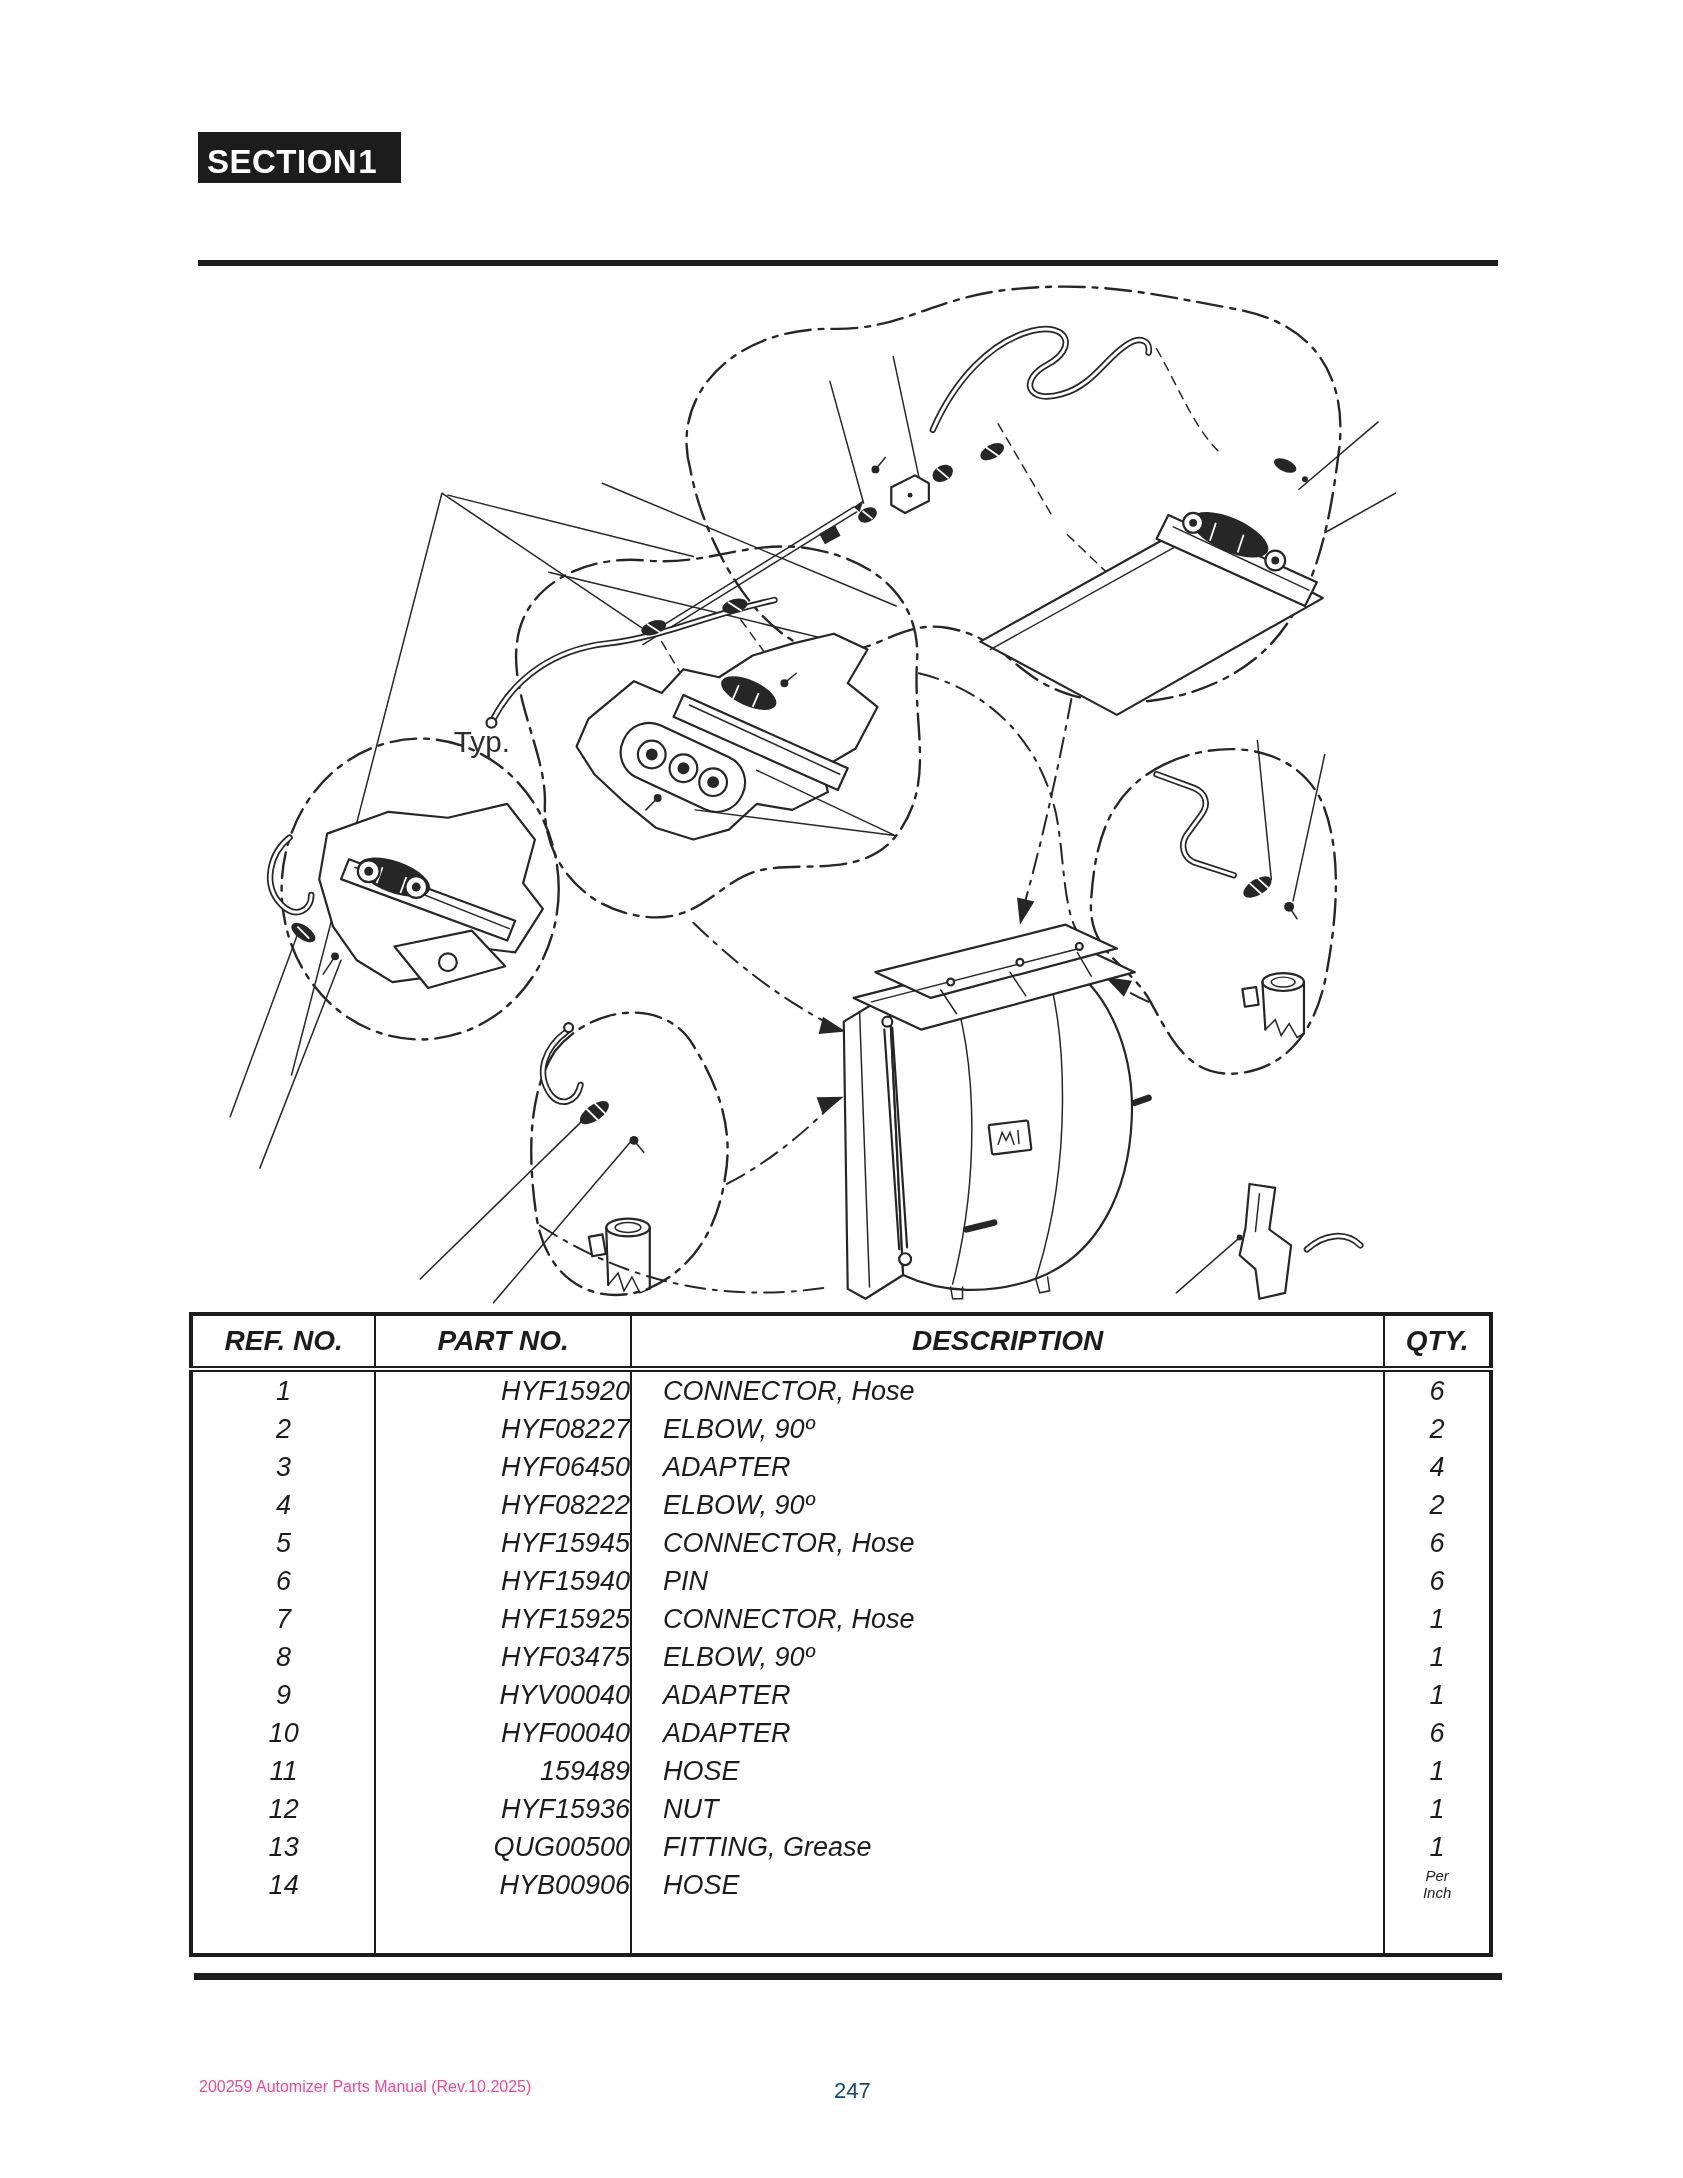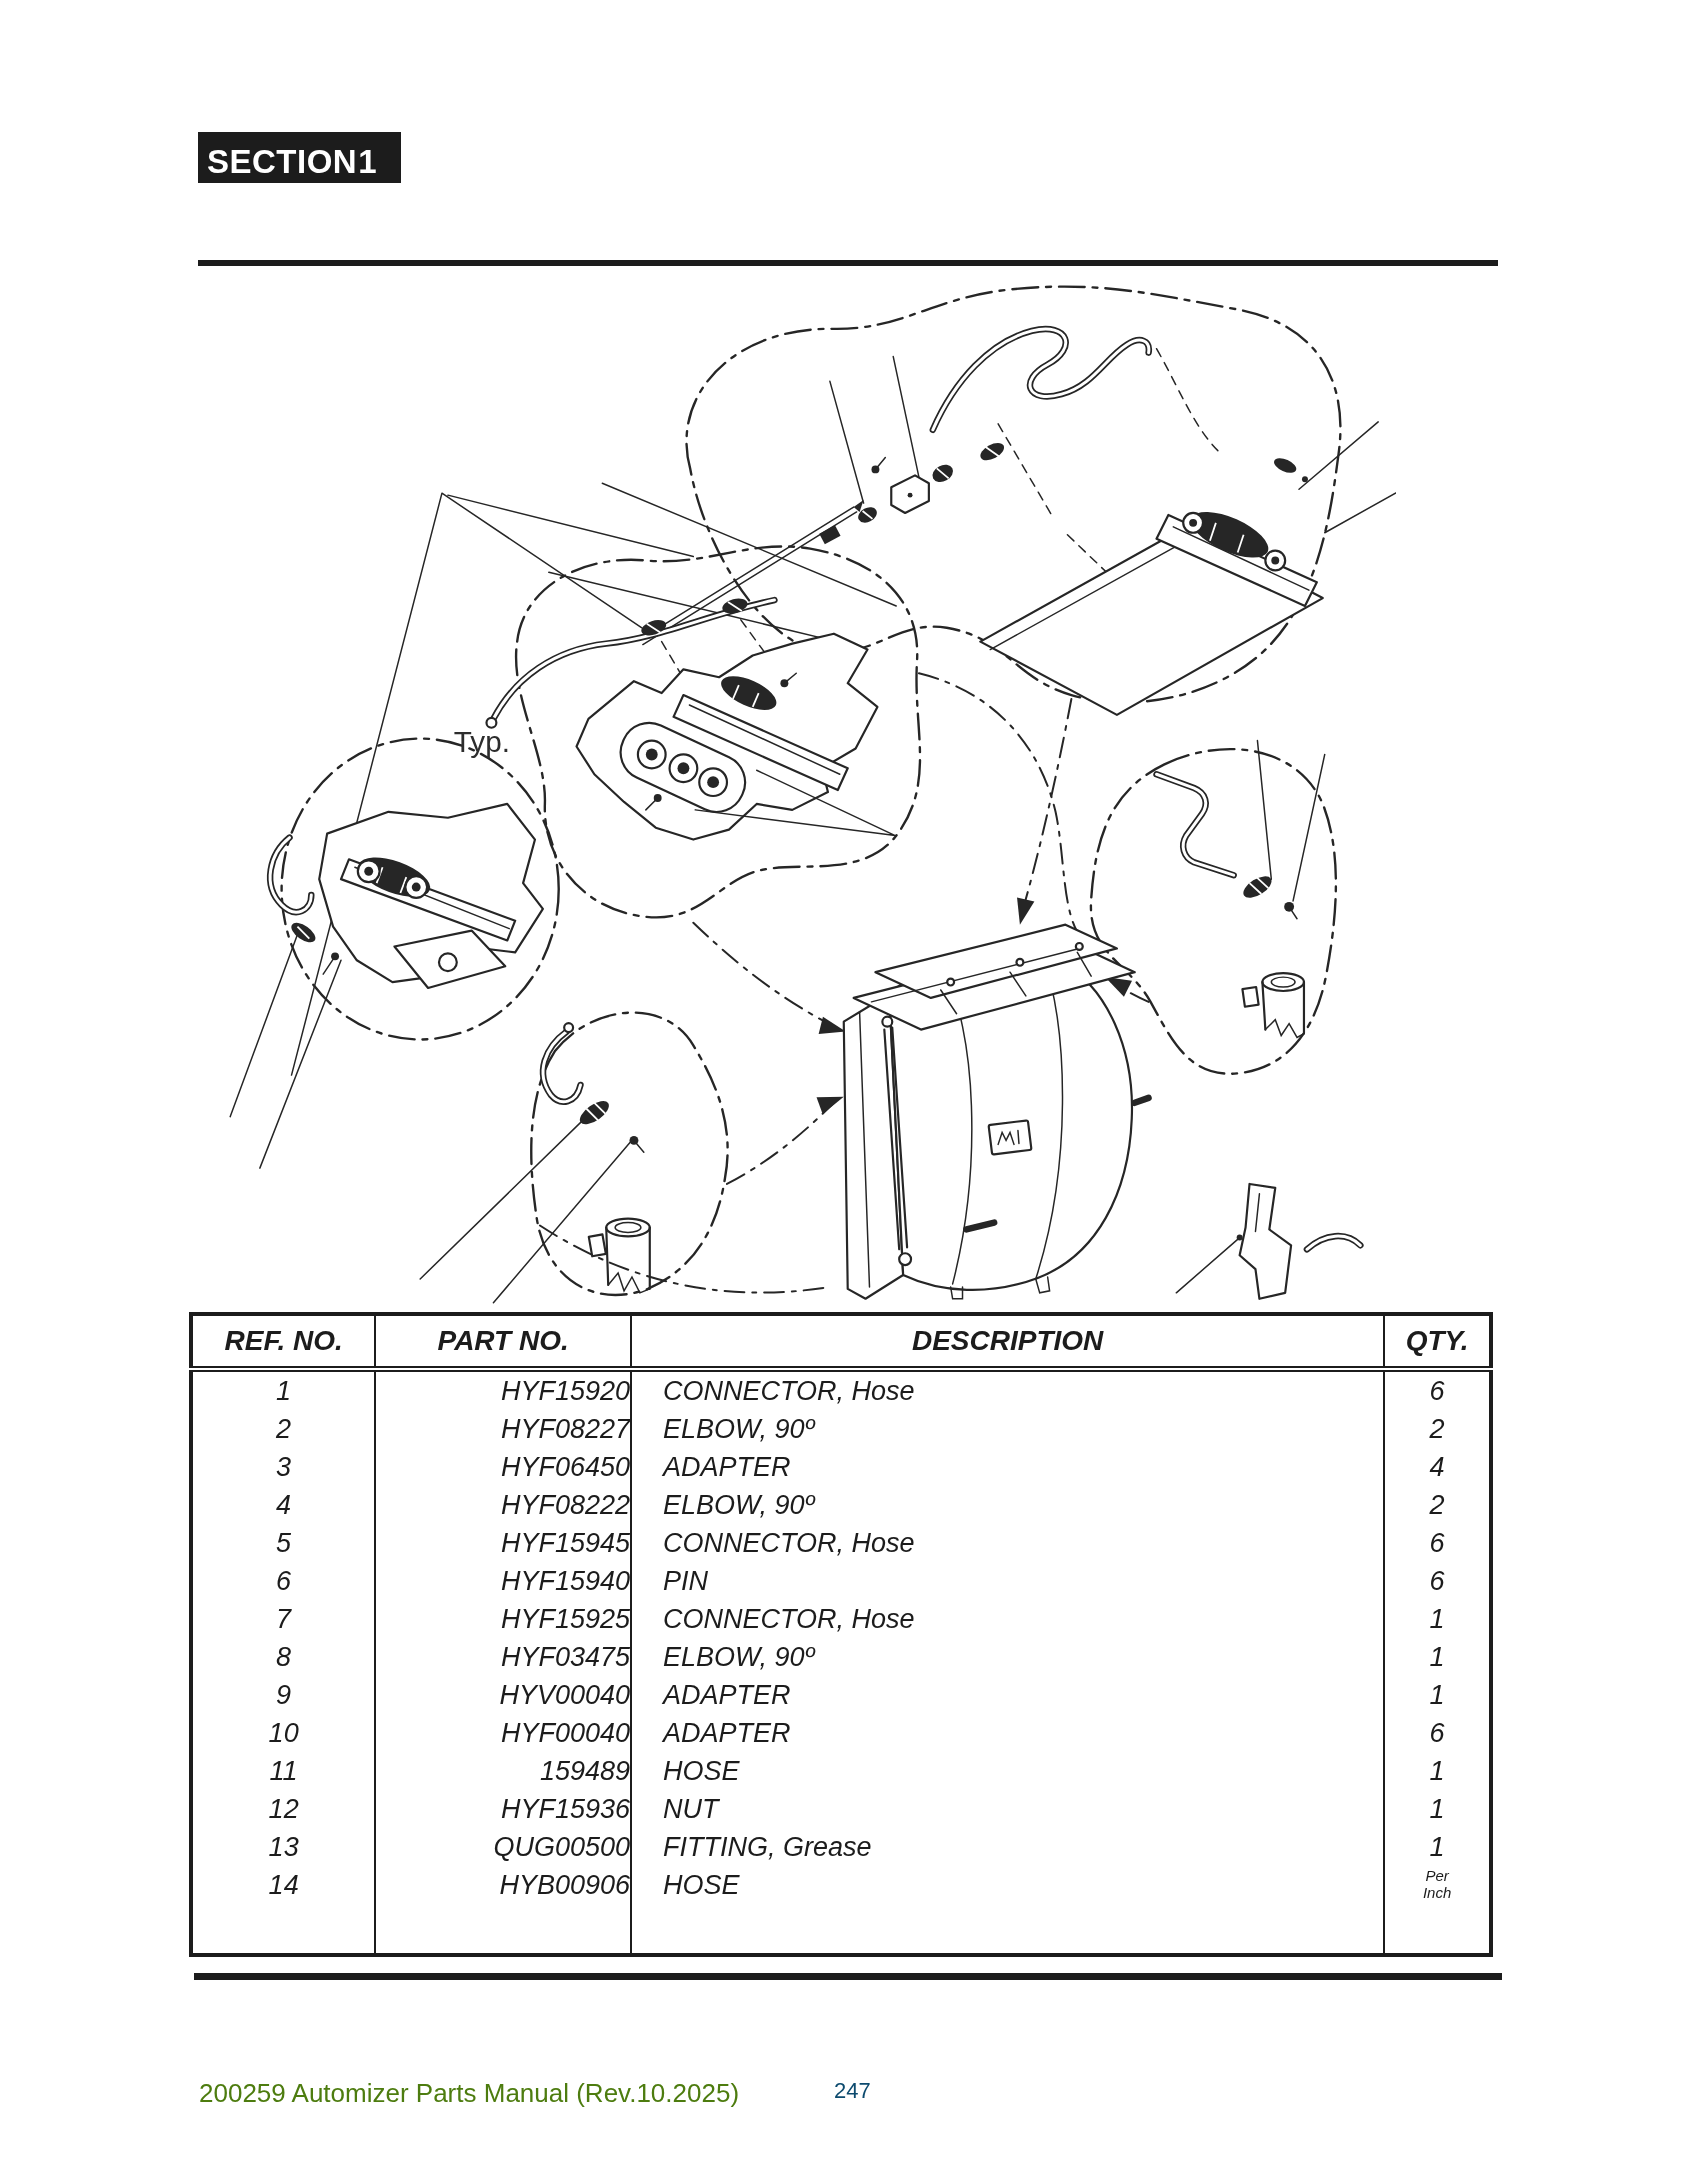--- a/index.html
+++ b/index.html
@@ -43,21 +43,21 @@
   td.c-ref{text-align:center;}
   td.c-part{text-align:right;}
   td.c-desc{text-align:left;padding-left:31px;}
   td.c-qty{text-align:center;}
   td.qty-small{font-size:15px;line-height:1.12;white-space:pre-line;vertical-align:middle;}
   tr.filler td{height:49px;}
 
   .rule-bottom{position:absolute;left:194px;top:1973px;width:1308px;height:7px;background:#1c1c1c;}
 
   
-  .footer-doc{position:absolute;left:199px;top:2078px;font-size:26px;color:#4d7c0f;}
+  .footer-doc{position:absolute;left:199px;top:2078px;font-size:16px;color:#ec4899;}
   .footer-page{position:absolute;left:834px;top:2078px;font-size:22px;color:#0c4a6e;}
 </style>
 </head>
 <body>
 
 <div class="page">
 
   <div class="badge">
     <span>SECTION</span>
     <span>1</span>

